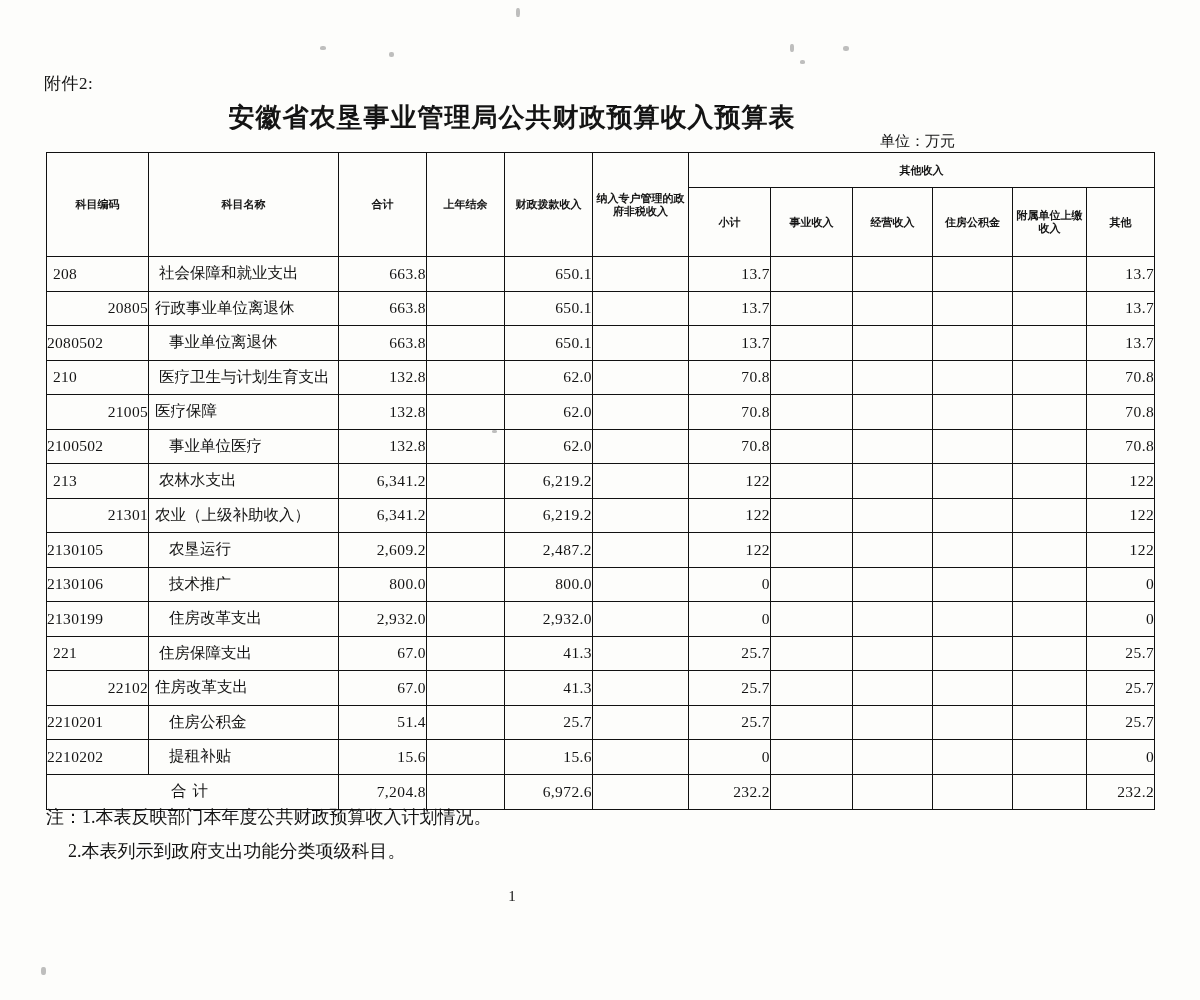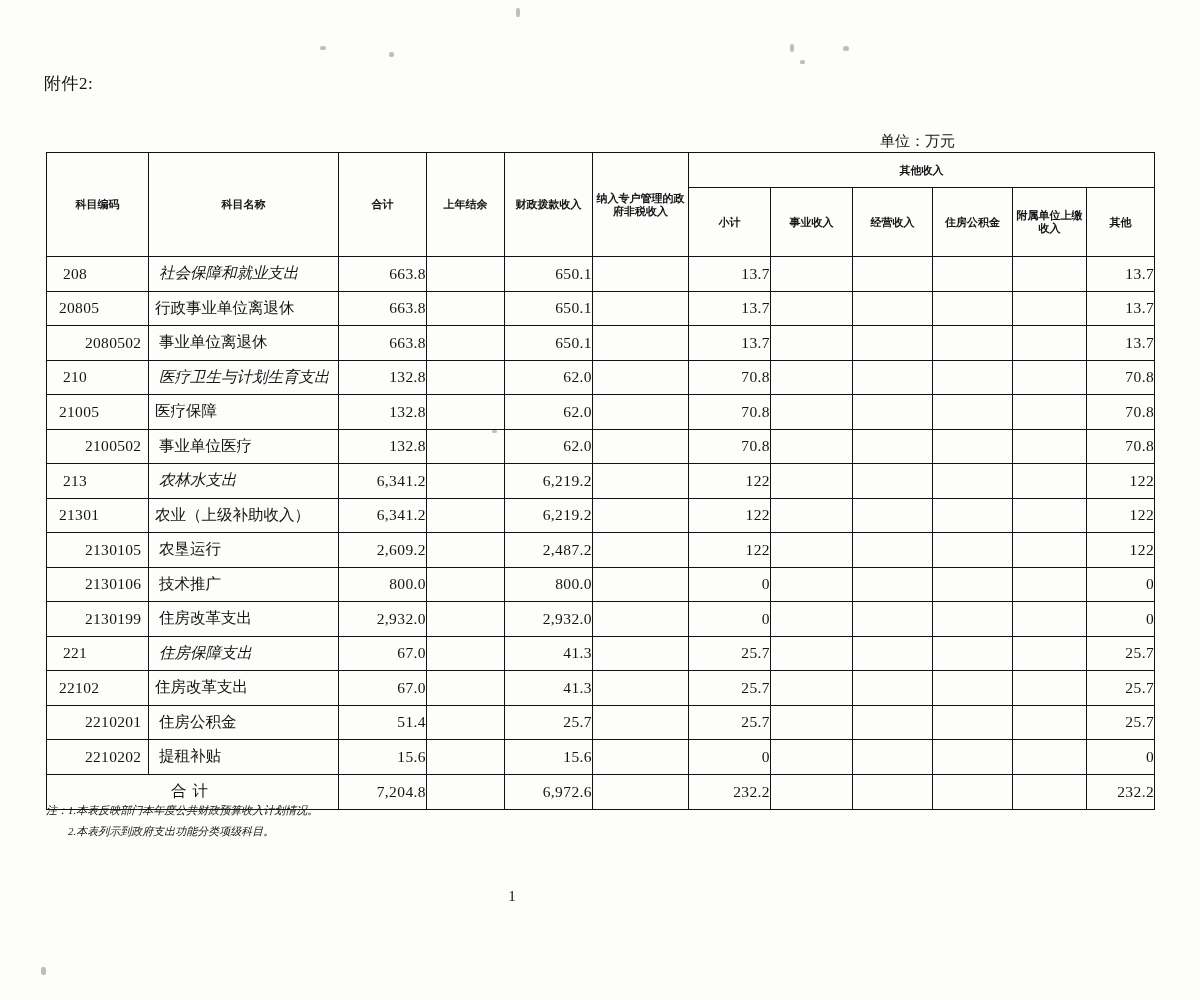--- a/index.html
+++ b/index.html
@@ -86,49 +86,48 @@
     height: 62px;
   }
   tbody td {
     height: 33.5px;
     font-size: 15.5px;
   }
   td.code {
     padding-left: 6px;
     letter-spacing: .3px;
   }
-  td.code.lvl1 { padding-left: 16px; }
-  td.code.lvl2 { padding-left: 12px; }
-  td.code.lvl3 { padding-left: 38px; }
+  td.code.lvl1 { padding-left: 6px; }
+  td.code.lvl2 { padding-left: 22px; text-align: right; }
+  td.code.lvl3 { }
   td.name {
     padding-left: 10px;
   }
-  td.name.lvl1 { padding-left: 10px; font-style: italic; }
+  td.name.lvl1 { padding-left: 10px; }
   td.name.lvl2 { padding-left: 6px; }
-  td.name.lvl3 { padding-left: 10px; margin-top: 45px; }
+  td.name.lvl3 { padding-left: 20px; margin-top: 45px; }
   td.num {
     text-align: right;
     padding-right: 8px;
     letter-spacing: .4px;
   }
   tr.total-row td {
     height: 34px;
   }
   td.total-label {
     text-align: center;
     letter-spacing: 6px;
     padding-left: 0;
   }
   .notes {
     position: absolute;
     left: 46px;
     top: 800px;
-    font-size: 11px;
+    font-size: 18px;
     line-height: 1.9;
-    font-style: italic;
   }
   .notes .n2 {
     padding-left: 22px;
   }
   .page-num {
     position: absolute;
     left: 0;
     right: 0;
     top: 888px;
     text-align: center;
@@ -144,20 +143,21 @@
   <div class="speck" style="left:320px;top:46px;width:6px;height:4px;"></div>
   <div class="speck" style="left:389px;top:52px;width:5px;height:5px;"></div>
   <div class="speck" style="left:790px;top:44px;width:4px;height:8px;"></div>
   <div class="speck" style="left:843px;top:46px;width:6px;height:5px;"></div>
   <div class="speck" style="left:800px;top:60px;width:5px;height:4px;"></div>
   <div class="speck" style="left:41px;top:967px;width:5px;height:8px;"></div>
   <div class="speck" style="left:492px;top:430px;width:5px;height:3px;"></div>
 
   <div class="attachment-label">附件2:</div>
 
+  <div class="doc-title">安徽省农垦事业管理局公共财政预算收入预算表</div>
 
   <div class="unit-label">单位：万元</div>
 
   <table class="budget">
     <colgroup>
       <col style="width:102px">
       <col style="width:190px">
       <col style="width:88px">
       <col style="width:78px">
       <col style="width:88px">

